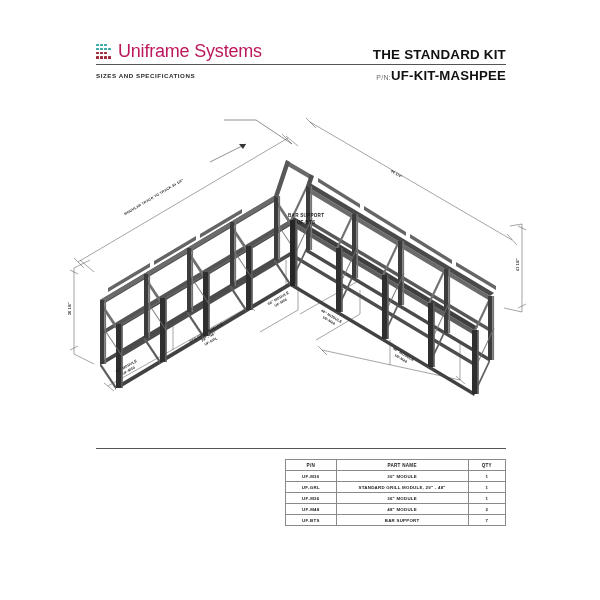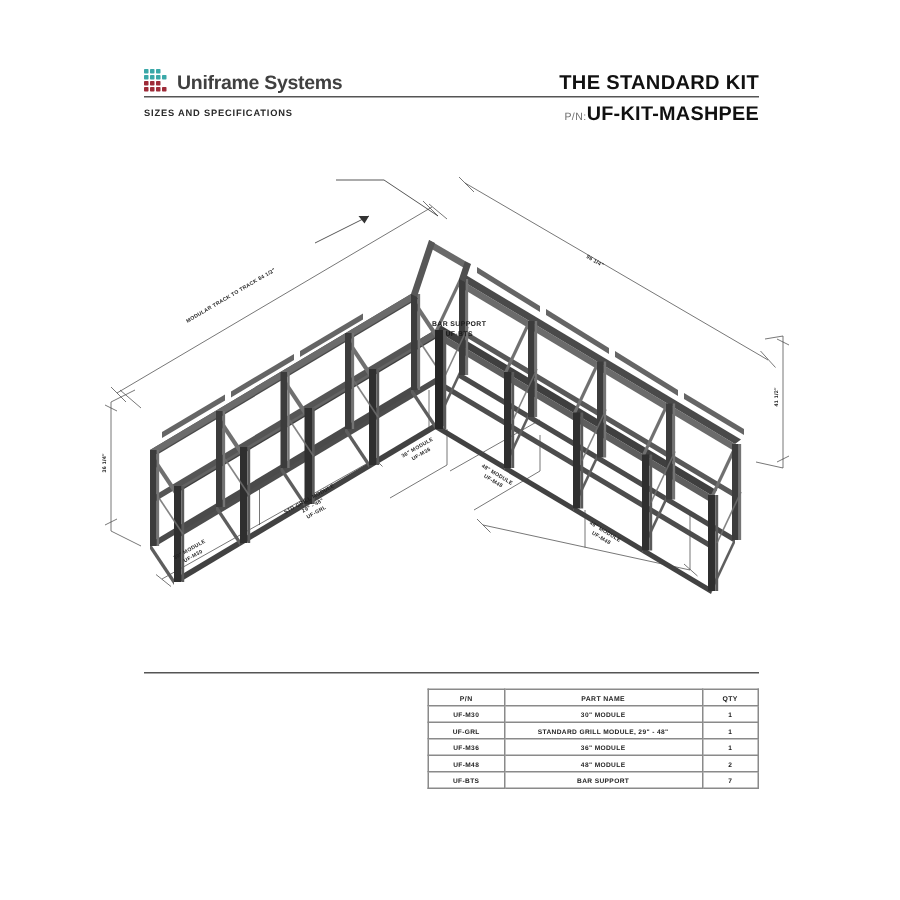--- a/index.html
+++ b/index.html
@@ -47,24 +47,24 @@
     height: 15px;
     display: grid;
     grid-template-columns: repeat(4, 1fr);
     grid-template-rows: repeat(4, 1fr);
     gap: 1.2px;
     margin-bottom: 1px;
   }
   .logo-mark i { display: block; border-radius: 0.5px; }
 
   .brand-name {
-    font-size: 13px;
-    font-weight: 700;
+    font-size: 18px;
+    font-weight: 400;
     letter-spacing: -0.2px;
-    color: #404040;
+    color: #be185d;
     white-space: nowrap;
   }
 
   .doc-title {
     font-size: 13.4px;
     font-weight: 700;
     letter-spacing: 0.2px;
     color: #111;
     white-space: nowrap;
   }

